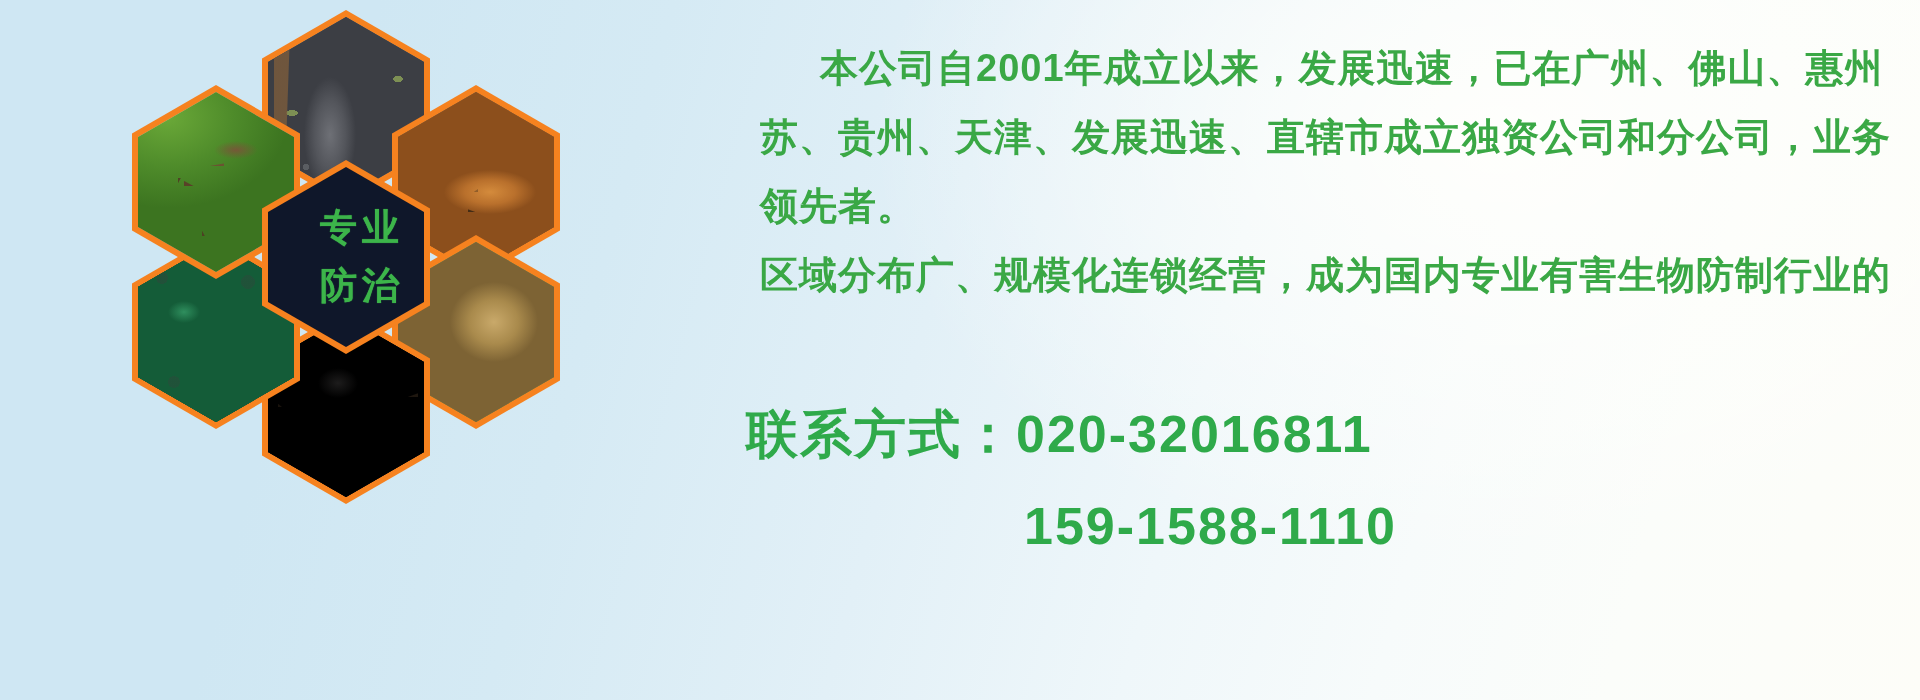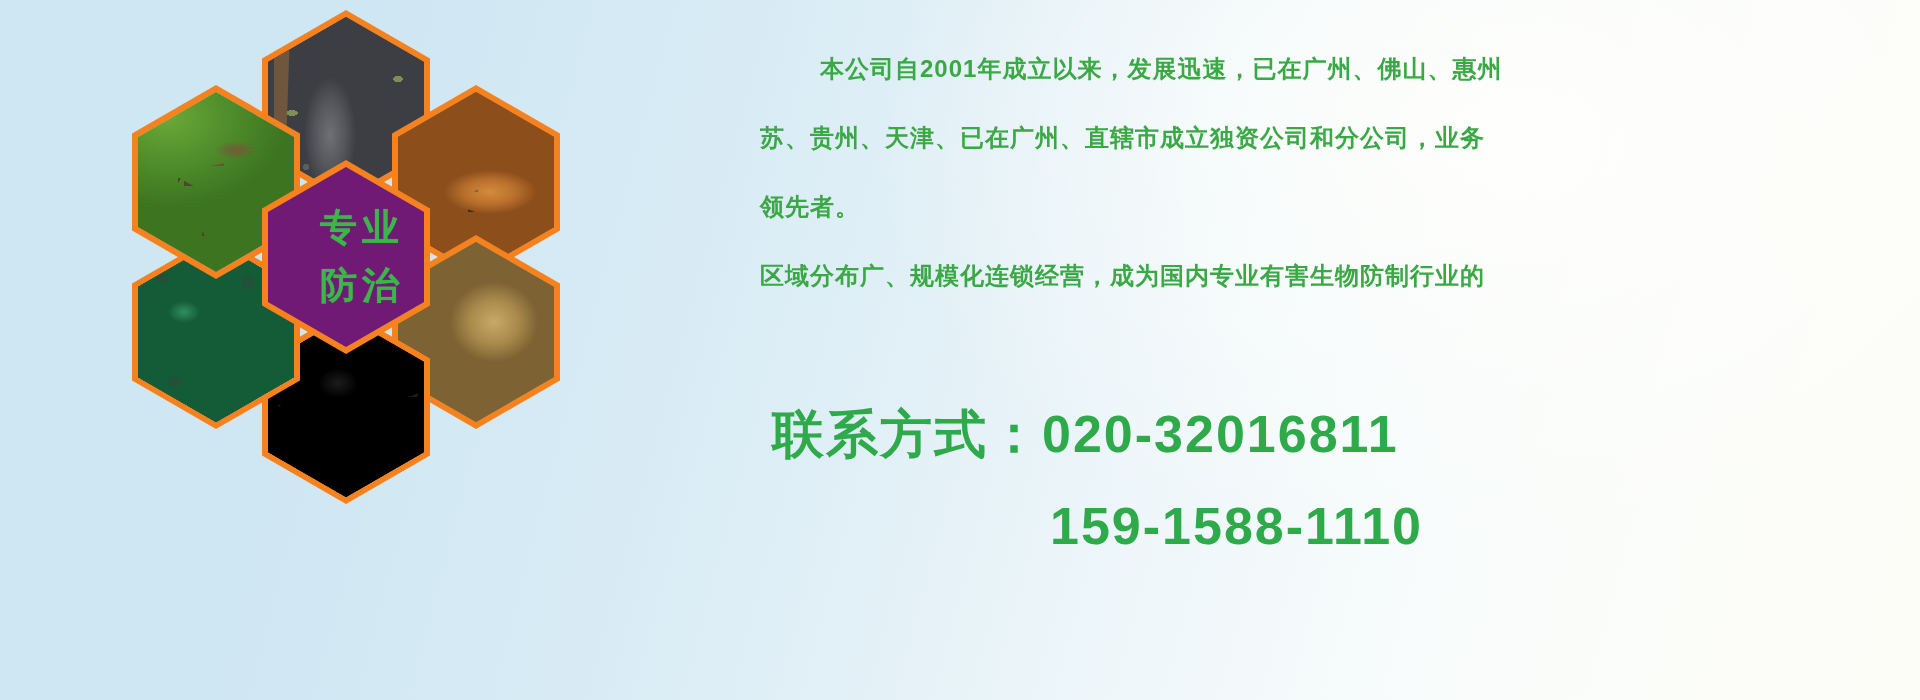--- a/index.html
+++ b/index.html
@@ -39,21 +39,21 @@
 
   
   .hex-rat    { left:176px; top:18px; }
   .hex-roach  { left:306px; top:93px; }
   .hex-bug    { left:306px; top:243px; }
   .hex-ant    { left:176px; top:318px; }
   .hex-fly    { left:46px;  top:243px; }
   .hex-mosq   { left:46px;  top:93px; }
   .hex-center { left:176px; top:168px; }
 
-  .hex-center .inner { background:#701a75;padding-left:32px; }
+  .hex-center .inner { background:#0f172a;padding-left:32px; }
   .center-text {
     position:relative; z-index:2; text-align:center;
     color:#3cb54a; font-weight:bold; line-height:1.18;
     font-size:37px; letter-spacing:5px; text-shadow:0 0 1px #3cb54a;
   }
   .center-text span { display:block; }
   .center-text .l2 { margin-top:14px;font-family:Liberation Serif, serif; }
 
   
   .art-rat {
@@ -138,26 +138,26 @@
       linear-gradient(28deg, rgba(90,62,40,.95) 0 4px, transparent 5px) 46px 60px/70px 34px no-repeat,
       linear-gradient(-10deg, rgba(110,78,50,.9) 0 2px, transparent 3px) 26px 52px/60px 22px no-repeat,
       linear-gradient(62deg, rgba(80,55,35,.85) 0 2px, transparent 3px) 64px 84px/50px 60px no-repeat,
       linear-gradient(118deg, rgba(80,55,35,.85) 0 2px, transparent 3px) 40px 86px/60px 56px no-repeat,
       radial-gradient(ellipse 22px 9px at 98px 58px, rgba(120,86,56,.95) 0%, transparent 100%);
   }
 
   
   .copy { position:absolute; left:760px; top:34px; width:1140px; }
   .copy p {
-    color:#3aa845; font-size:24px; font-weight:600;
+    color:#3aa845; font-size:38px; font-weight:600;
     line-height:69px; letter-spacing:1px; white-space:nowrap;
   }
   .copy p.indent { text-indent:60px; }
 
-  .contact { position:absolute; left:772px; top:400px; width:1130px; }
+  .contact { position:absolute; left:746px; top:400px; width:1130px; }
   .contact .line1 {
     color:#2faa4a; font-size:52px; font-weight:600; letter-spacing:2px;
     white-space:nowrap;
   }
   .contact .line2 {
     color:#2faa4a; font-size:52px; font-weight:700; letter-spacing:2px;
     white-space:nowrap; margin-top:26px; padding-left:278px;
   }
 </style>
 </head>
@@ -209,21 +209,21 @@
           <span class="l1">专业</span>
           <span class="l2">防治</span>
         </div>
       </div>
     </div>
 
   </div>
 
   <div class="copy">
     <p class="indent">本公司自2001年成立以来，发展迅速，已在广州、佛山、惠州</p>
-    <p>苏、贵州、天津、已在广州、直辖市成立独资公司和分公司，业务</p>
+    <p>苏、贵州、天津、发展迅速、直辖市成立独资公司和分公司，业务</p>
     <p>领先者。</p>
     <p>区域分布广、规模化连锁经营，成为国内专业有害生物防制行业的</p>
   </div>
 
   <div class="contact">
     <div class="line1">联系方式：020-32016811</div>
     <div class="line2">159-1588-1110</div>
   </div>
 
 </div>

